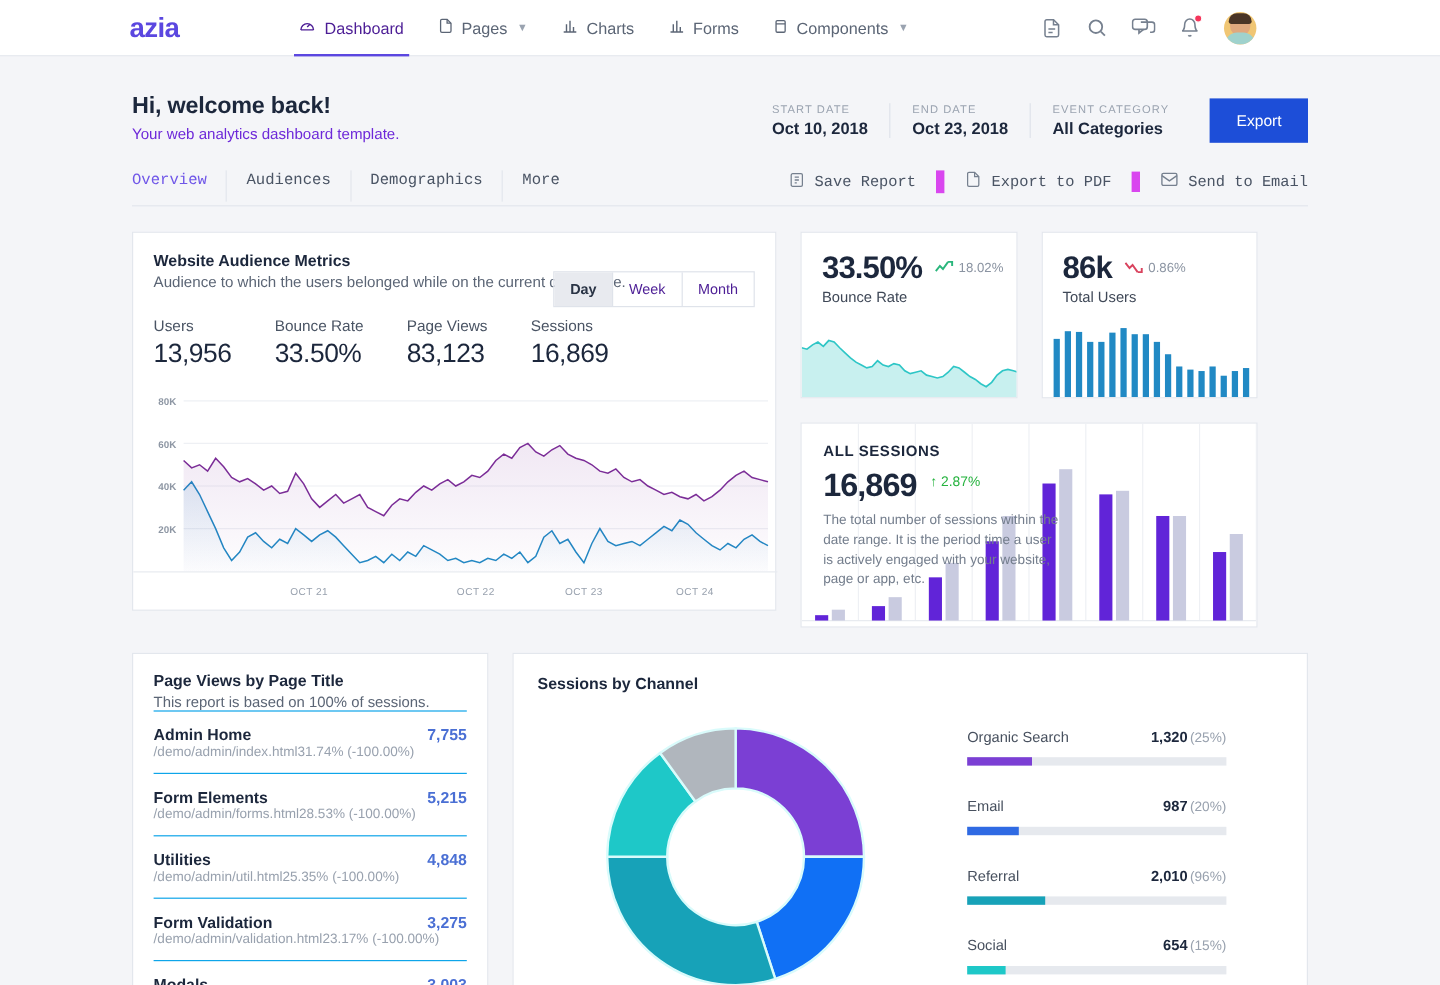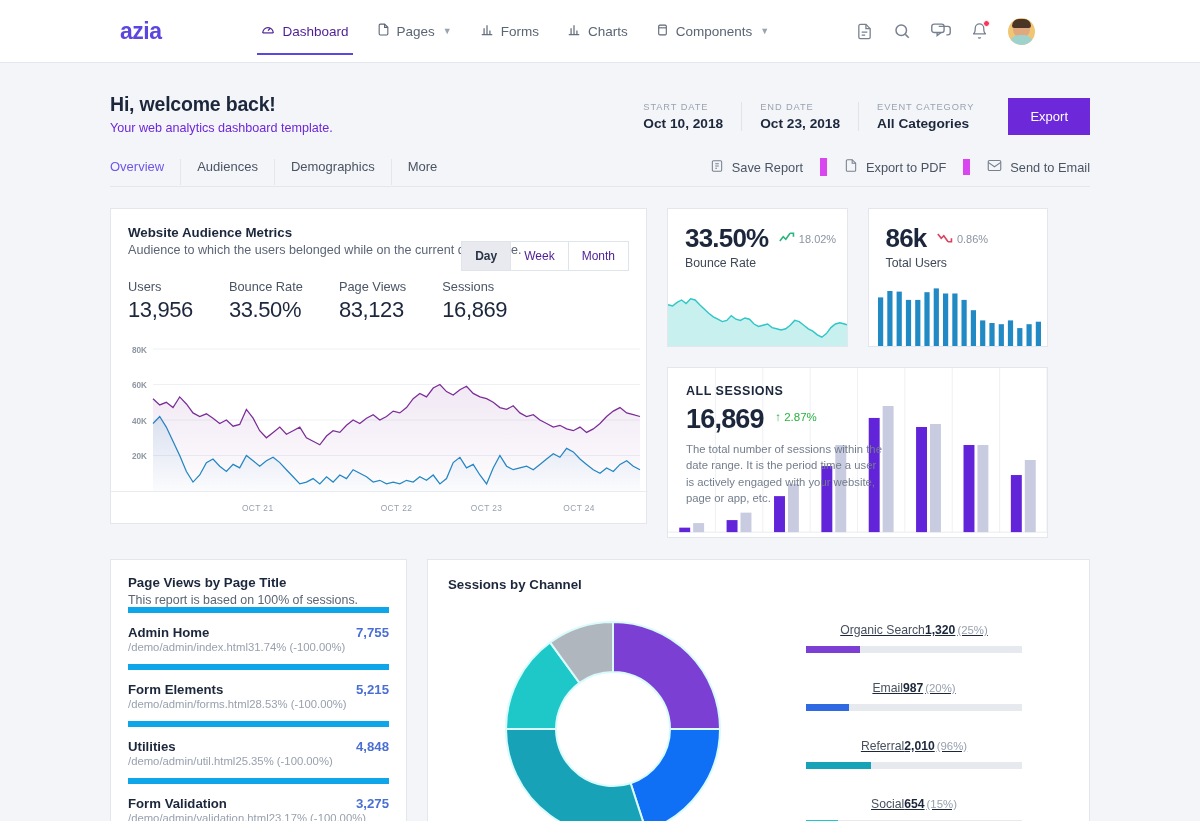--- a/index.html
+++ b/index.html
@@ -6,22 +6,22 @@
   html, body {
     width: 1200px; height: 821px;
     background: #f4f5f8;
     font-family: "Liberation Sans", sans-serif;
     color: #1c273c;
     overflow: hidden;
   }
 
   
   .topnav {
-    height: 63px; background: #fff; border-bottom: 1px solid #e3e7ed;
-    display: flex; align-items: center; padding: 0 20px;
+    height: 47px; background: #fff; border-bottom: 1px solid #e3e7ed;
+    display: flex; align-items: center; padding: 0 8px;
   }
   .logo { font-size: 23px; font-weight: bold; color: #5b47e0; letter-spacing: -.5px; margin-left: 100px; }
   .navlinks { display: flex; align-items: center; margin-left: 86px; height: 47px; }
   .navitem {
     display: flex; align-items: center; gap: 7px; height: 47px;
     padding: 0 14px; font-size: 13.5px; color: #5b6575; cursor: pointer;
     position: relative;
   }
   .navitem.active { color: #4c1d95; }
   .navitem.active::after {
@@ -48,26 +48,26 @@
   .page { padding: 0 110px; }
   .welcome-row { display: flex; align-items: flex-end; padding-top: 30px; }
   .welcome h1 { font-size: 19.5px; font-weight: bold; letter-spacing: -.2px; }
   .welcome p { font-size: 12.6px; color: #6d28d9; margin-top: 5px; }
   .daterow { margin-left: auto; display: flex; align-items: center; }
   .dcell { padding: 0 18px; border-left: 1px solid #dfe3ea; }
   .dcell:first-child { border-left: none; }
   .dlabel { font-size: 9.3px; letter-spacing: .9px; color: #9aa3b0; text-transform: uppercase; }
   .dval { font-size: 13.7px; font-weight: bold; margin-top: 4px; color: #1c273c; }
   .export-btn {
-    margin-left: 16px; background: #6d28d9; color: #fff; border: none;
+    margin-left: 16px; background: #1d4ed8; color: #fff; border: none;
     font-size: 13px; font-family: inherit; padding: 11px 22px; cursor: pointer;
   }
 
   
-  .tabrow { display: flex; align-items: center; margin-top: 23px; border-bottom: 1px solid #e3e7ed; }
+  .tabrow { display: flex; align-items: flex-start; margin-top: 23px; border-bottom: 1px solid #e3e7ed; font-family: Liberation Mono, monospace; }
   .tab { font-size: 13px; color: #4a5464; padding: 0 16px 11px 16px; cursor: pointer; border-left: 1px solid #e3e7ed; }
   .tab:first-child { padding-left: 0; border-left: none; }
   .tab.active { color: #6f56e8; }
   .reportactions { margin-left: auto; display: flex; align-items: center; padding-bottom: 10px; }
   .ract { display: flex; align-items: center; gap: 8px; font-size: 12.8px; color: #4a5464;
           padding: 0 17px; border-left: 7px solid #d946ef; cursor: pointer; }
   .ract:first-child { border-left: none; }
   .ract:last-child { padding-right: 0; }
   .ract svg { color: #76808f; flex: none; }
 
@@ -103,35 +103,35 @@
   .sc-num { font-size: 27px; font-weight: bold; letter-spacing: -.8px; display: inline-block; vertical-align: middle; margin-top: 6px; }
   .sc-chg { font-size: 11.5px; color: #26b33f; margin-left: 7px; vertical-align: middle; }
   .sc-desc { font-size: 11.3px; color: #737d8c; line-height: 1.45; margin-top: 6px; }
   .sc-chart { position: absolute; left: 0; top: 0; right: 0; bottom: 0; }
 
   
   .row2 { display: flex; gap: 20px; margin-top: 21px; }
   .pv-card { width: 297px; padding: 15px 17px 0 17px; }
   .pv-title { font-size: 13.3px; font-weight: bold; }
   .pv-sub { font-size: 12.4px; color: #5b6575; margin-top: 3px; }
-  .pv-item { padding: 12px 0 11px 0; border-top: 6px solid #0ea5e9; }
+  .pv-item { padding: 12px 0 11px 0; border-top: 1px solid #0ea5e9; }
   .pv-item:first-of-type { border-top: none; padding-top: 14px; }
   .pv-l1 { display: flex; justify-content: space-between; align-items: baseline; }
   .pv-name { font-size: 13.2px; font-weight: bold; }
   .pv-val { font-size: 13.2px; font-weight: bold; color: #4a6fd4; }
   .pv-l2 { display: flex; justify-content: flex-start; align-items: baseline; margin-top: 1px; }
   .pv-url, .pv-pct { font-size: 11.3px; color: #98a1ae; }
 
   .ch-card { flex: 1; padding: 17px 20px 0 20px; position: relative; }
   .ch-title { font-size: 13.3px; font-weight: bold; }
   .ch-body { display: flex; margin-top: 6px; }
   .donut-wrap { width: 330px; display: flex; align-items: flex-start; justify-content: center; padding-top: 6px; }
   .legend { width: 216px; margin-left: 28px; padding-top: 22px; }
   .lrow { margin-bottom: 25px; }
-  .lhead { display: flex; justify-content: center; align-items: baseline; text-decoration: underline; }
+  .lhead { display: flex; justify-content: space-between; align-items: baseline; }
   .lname { font-size: 12.2px; color: #48515f; }
   .lval { font-size: 12.2px; font-weight: bold; color: #1c273c; }
   .lpct { font-size: 11.4px; color: #98a1ae; font-weight: normal; margin-left: 2px; }
   .ltrack { height: 7px; background: #e6e9ee; margin-top: 8px; position: relative; }
   .lfill { height: 100%; }
 </style>
 </head>
 <body>
 
 <div class="topnav">
@@ -160,32 +160,32 @@
     </div>
     <div class="navitem">
       <span>
         <svg width="14" height="14" viewBox="0 0 24 24" fill="none" stroke="currentColor" stroke-width="2">
             <path d="M3 20h18"></path>
             <path d="M7 20V9"></path>
             <path d="M12 20V4"></path>
             <path d="M17 20v-7"></path>
           </svg>
       </span>
-      <span>Forms</span>
+      <span>Charts</span>
     </div>
     <div class="navitem">
       <span>
         <svg width="14" height="14" viewBox="0 0 24 24" fill="none" stroke="currentColor" stroke-width="2">
             <path d="M3 20h18"></path>
             <path d="M7 20V9"></path>
             <path d="M12 20V4"></path>
             <path d="M17 20v-7"></path>
           </svg>
       </span>
-      <span>Charts</span>
+      <span>Forms</span>
     </div>
     <div class="navitem">
       <span>
         <svg width="13" height="14" viewBox="0 0 24 24" fill="none" stroke="currentColor" stroke-width="2">
             <rect x="5" y="3" width="14" height="18" rx="2"></rect>
             <path d="M5 8h14"></path>
           </svg>
       </span>
       <span>Components</span>
       <span class="caret">▼</span>

